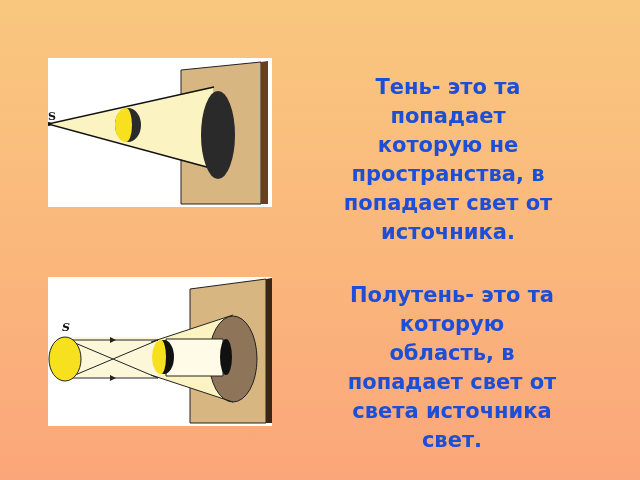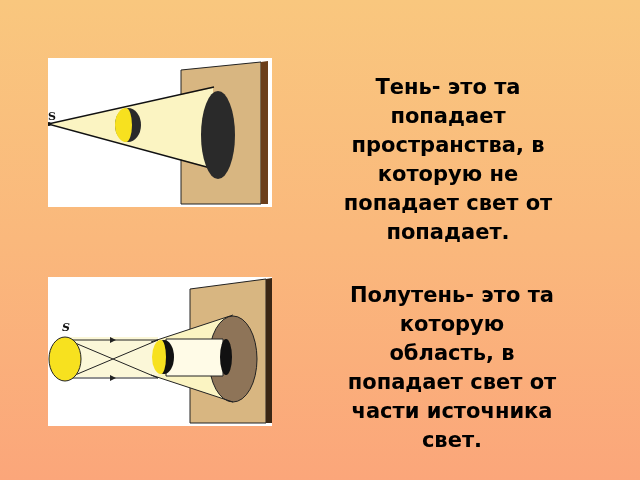--- a/index.html
+++ b/index.html
@@ -9,21 +9,21 @@
     font-family: "DejaVu Sans", sans-serif;
   }
   .figure {
     position:absolute; left:48px; width:224px; height:149px;
     background:#fff; overflow:hidden;
   }
   #fig1 { top:58px; }
   #fig2 { top:277px; }
   .figure svg { display:block; width:100%; height:100%; }
   .text {
-    position:absolute; color:#000000; font-weight:bold; text-align:center;
+    position:absolute; color:#1d4ed8; font-weight:bold; text-align:center;
     font-size:21px; line-height:29px;
   }
   #t1 { left:296px; top:73px; width:304px; }
   #t2 { left:302px; top:281px; width:300px; }
   .line { display:block; white-space:nowrap; }
 </style>
 </head>
 <body>
 
 <div class="figure" id="fig1">
@@ -74,26 +74,26 @@
     <text x="14" y="54" font-family="DejaVu Serif, serif" font-weight="bold" font-style="italic" font-size="11" fill="#111">S</text>
 
     <ellipse cx="116" cy="80" rx="10" ry="17" fill="#111"></ellipse>
     <path d="M113,63 A9,17 0 0,0 113,97 A5,17 0 0,0 113,63 Z" fill="#f7e11f"></path>
   </svg>
 </div>
 
 <div class="text" id="t1">
   <span class="line">Тень- это та</span>
   <span class="line">попадает</span>
+  <span class="line">которую не</span>
   <span class="line">пространства, в</span>
-  <span class="line">которую не</span>
   <span class="line">попадает свет от</span>
-  <span class="line">попадает.</span>
+  <span class="line">источника.</span>
 </div>
 
 <div class="text" id="t2">
   <span class="line">Полутень- это та</span>
   <span class="line">которую</span>
   <span class="line">область, в</span>
   <span class="line">попадает свет от</span>
-  <span class="line">части источника</span>
+  <span class="line">света источника</span>
   <span class="line">свет.</span>
 </div>
 
 </body></html>

